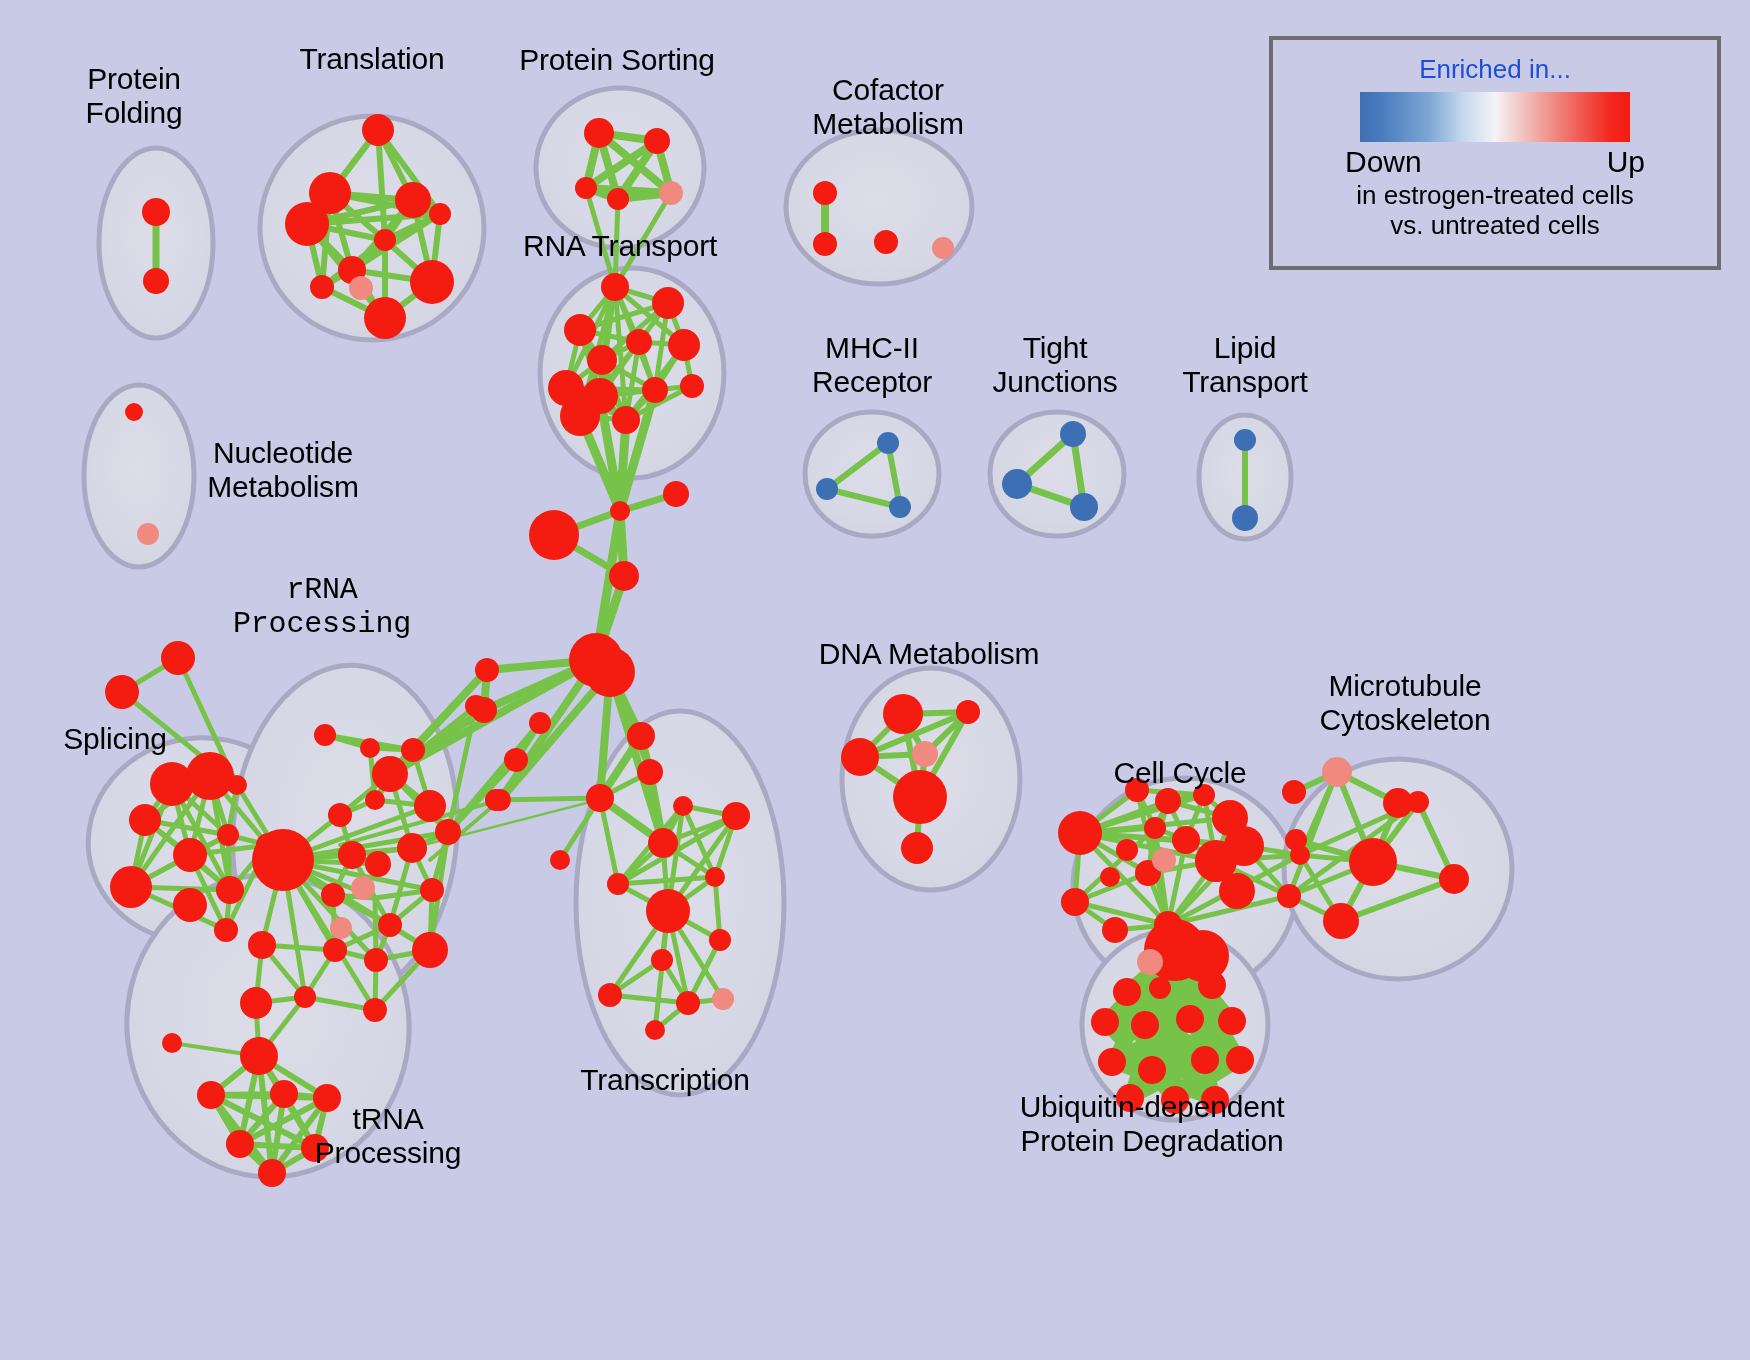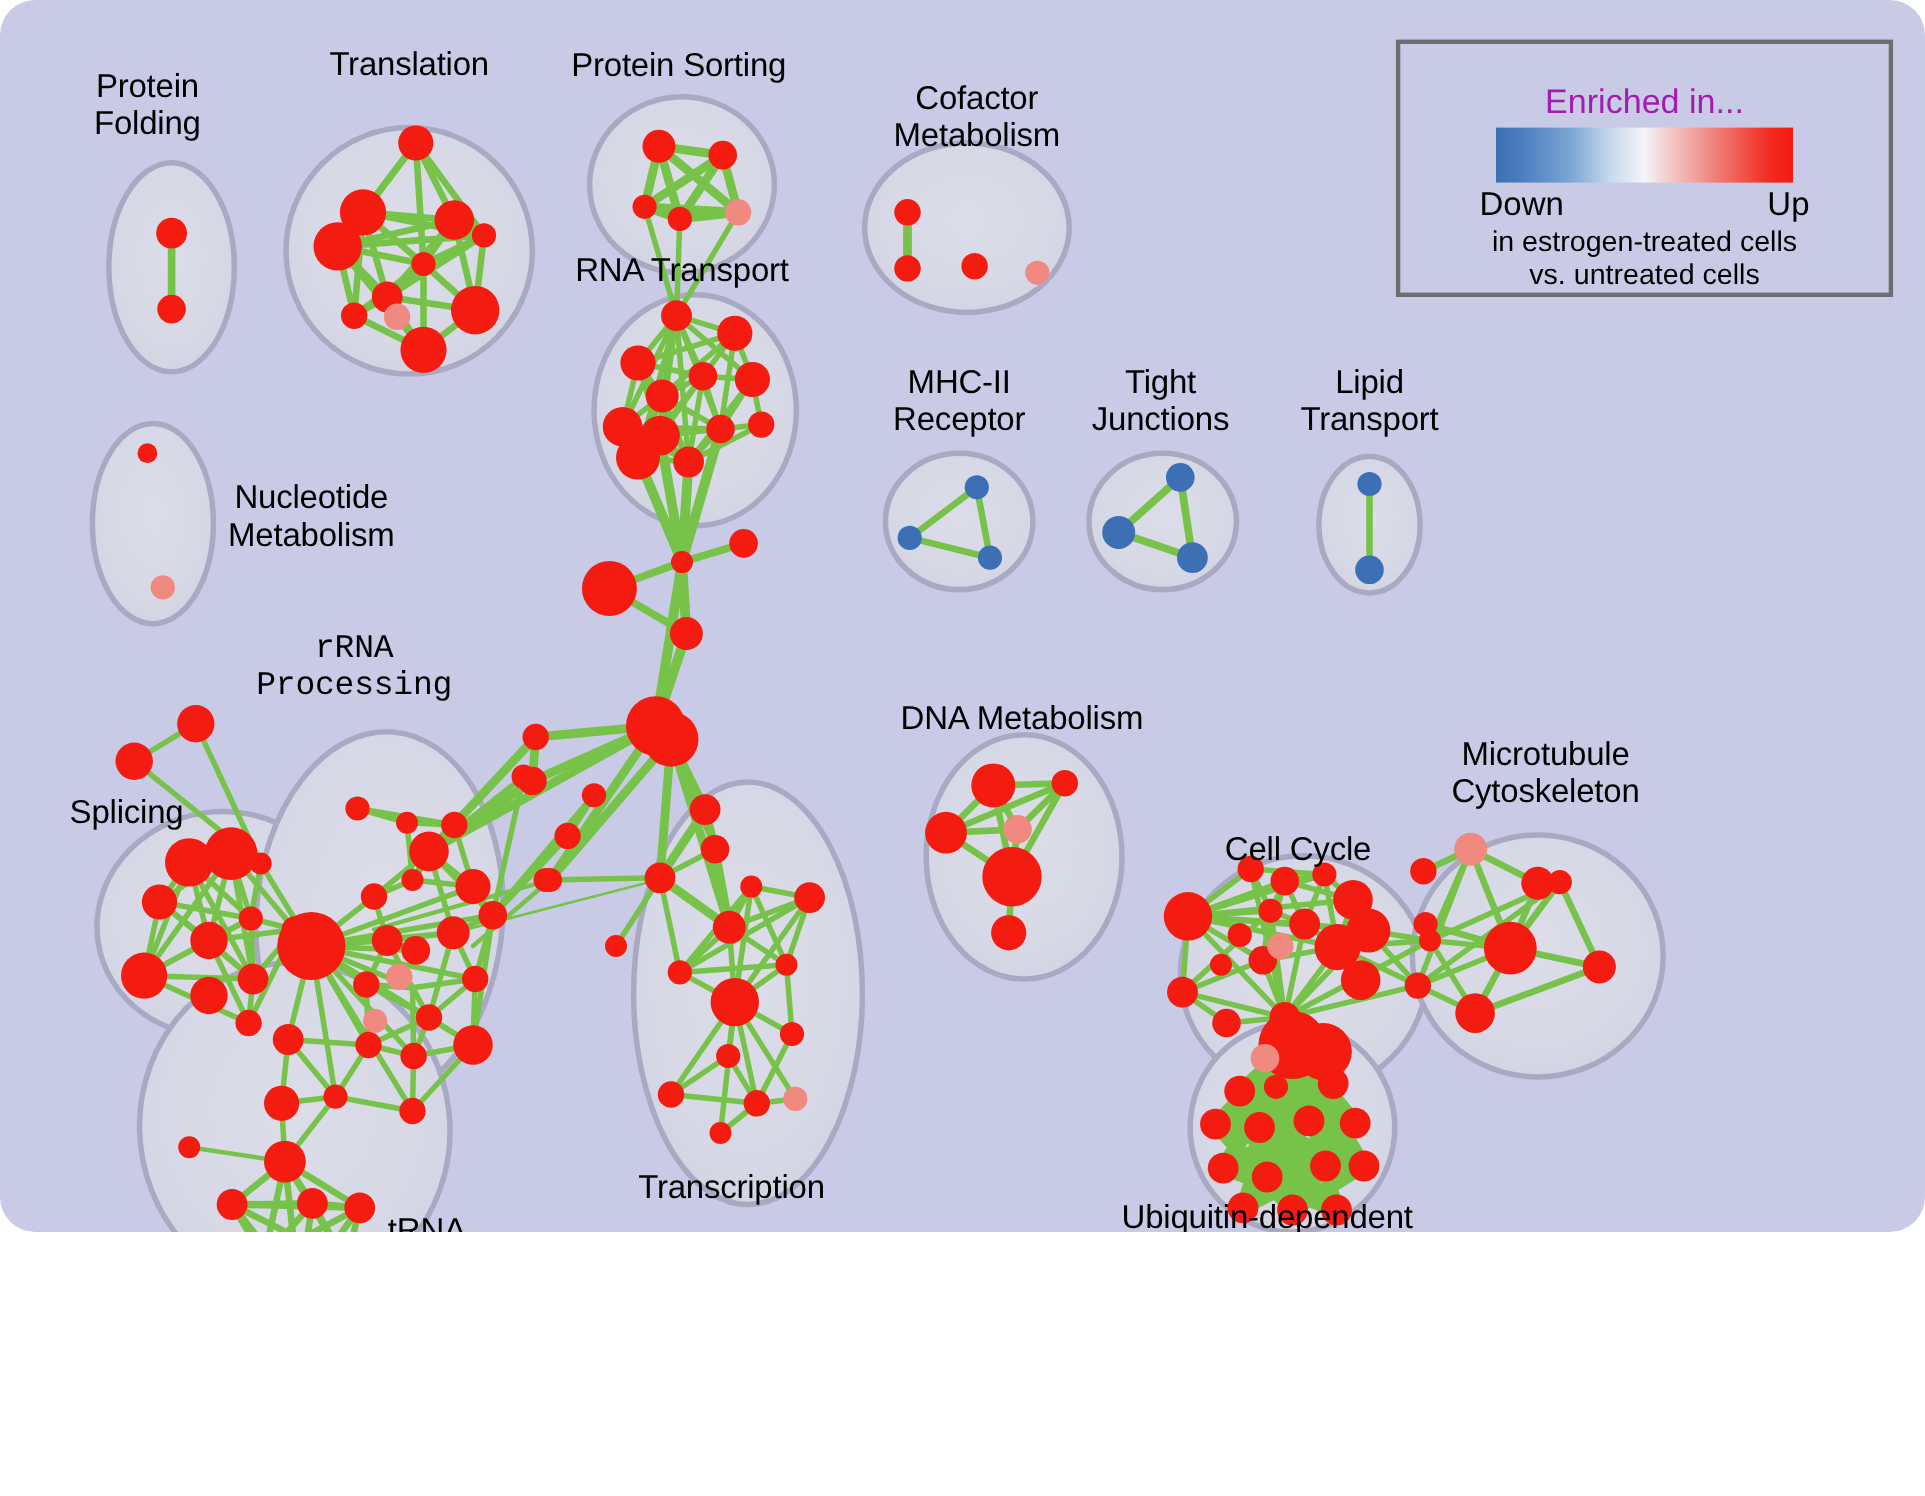--- a/index.html
+++ b/index.html
@@ -3,25 +3,24 @@
 <meta charset="utf-8">
 <style>
   html, body {
     margin: 0;
     padding: 0;
     background: #ffffff;
   }
   #canvas {
     position: relative;
     width: 1750px;
-    height: 1120px;
+    height: 1360px;
     background: #c9cbe6;
     font-family: "Liberation Sans", sans-serif;
     overflow: hidden;
-    border-radius: 32px;
   }
   #net {
     position: absolute;
     left: 0; top: 0;
     width: 1750px;
     height: 1360px;
   }
   .cluster-label {
     position: absolute;
     color: #000000;
@@ -42,24 +41,23 @@
     background: #c9cbe6;
     border: 4px solid #6e6e72;
     box-sizing: border-box;
     display: flex;
     flex-direction: column;
     align-items: center;
     justify-content: flex-start;
     padding-top: 10px;
   }
   #legend-title {
-    font-size: 31px;
-    color: #a21caf;
+    font-size: 26px;
+    color: #1d4ed8;
     line-height: 38px;
-    margin-top: 24px;
   }
   #legend-bar {
     width: 270px;
     height: 50px;
     margin-top: 4px;
     background: linear-gradient(to right,
        #3d6fb5 0%, #4a7cbe 8%, #7ba5d4 25%, #c4d8ec 38%,
        #f4f4f7 50%, #f2c4c2 60%, #ef7b74 75%, #f22a20 92%, #f41b10 100%);
   }
   #legend-ends {

